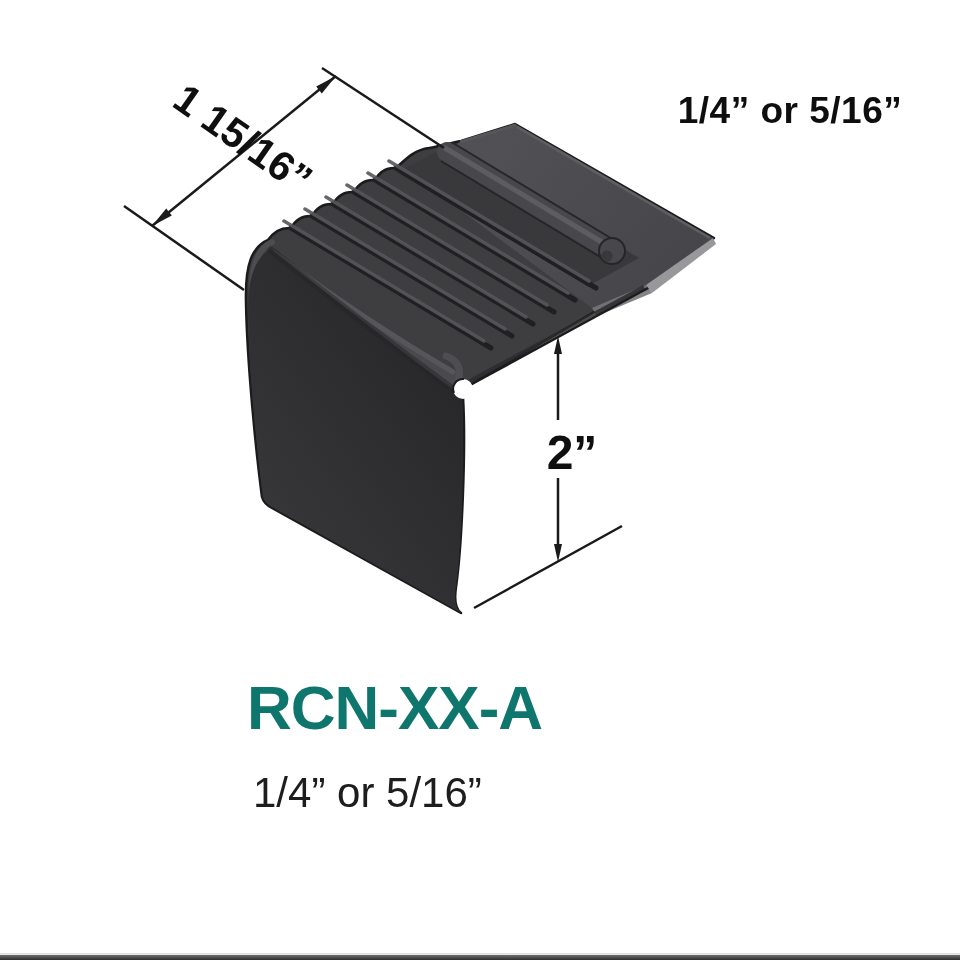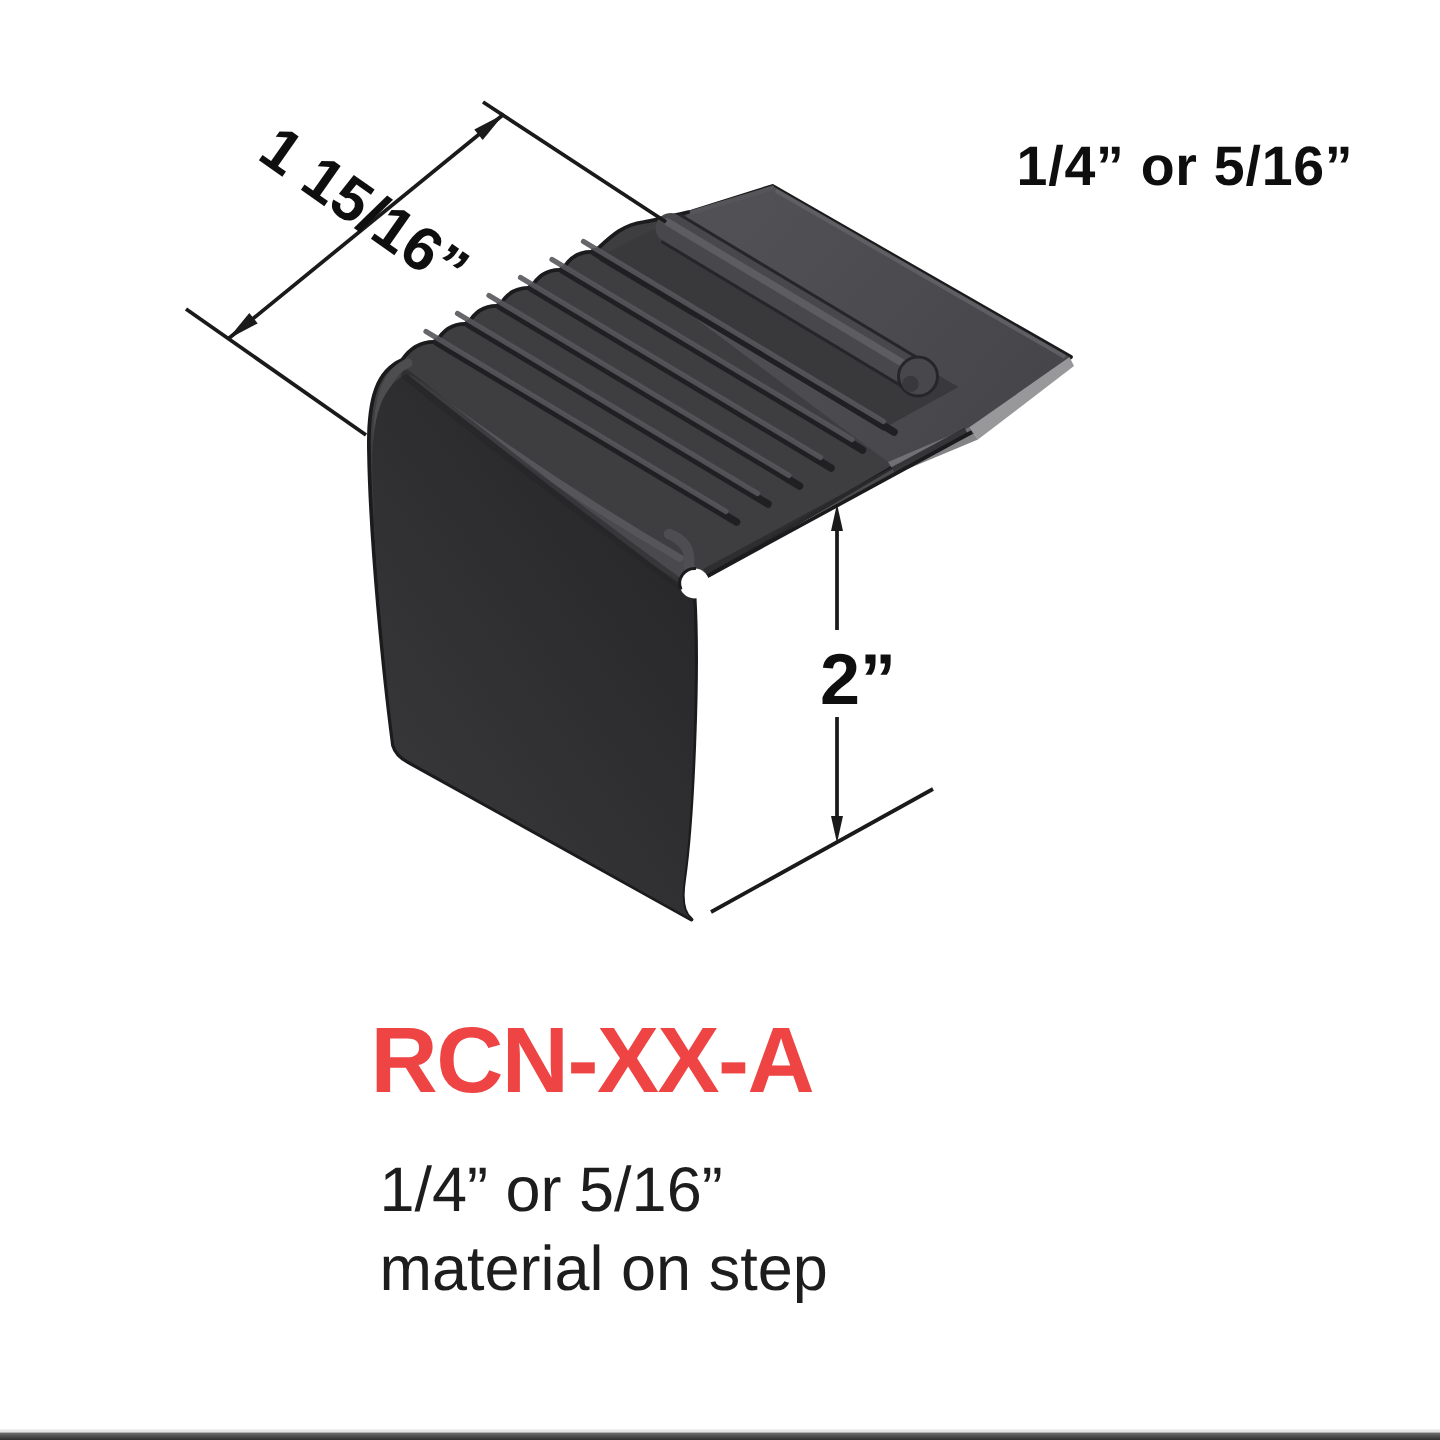--- a/index.html
+++ b/index.html
@@ -3,21 +3,21 @@
 <meta charset="utf-8">
 <style>
   html,body{margin:0;padding:0;background:#ffffff;}
   body{width:960px;height:960px;position:relative;overflow:hidden;
        font-family:"Liberation Sans","DejaVu Sans",sans-serif;}
   .stage{position:absolute;inset:0;width:960px;height:960px;}
   svg{position:absolute;left:0;top:0;}
   .note{position:absolute;left:630px;top:84px;width:320px;text-align:center;
         font-size:37px;line-height:53px;font-weight:bold;color:#0e0e0e;letter-spacing:0.5px;}
   .title{position:absolute;left:247px;top:672px;font-size:62px;font-weight:bold;
-         color:#ef4444;letter-spacing:-1px;}
+         color:#0f766e;letter-spacing:-1px;}
   .subtitle{position:absolute;left:253px;top:766px;font-size:42px;line-height:53px;
             font-weight:400;color:#1d1d1d;}
   .footer-line{position:absolute;left:0;right:0;bottom:5px;height:2px;background:#e4e4e4;}
   .footer-bar{position:absolute;left:0;right:0;bottom:0;height:5px;
               background:linear-gradient(#707070,#2e2e2e);}
   text{font-family:"Liberation Sans","DejaVu Sans",sans-serif;}
 </style>
 </head>
 <body>
 
@@ -126,18 +126,17 @@
     <text x="572" y="469" text-anchor="middle" font-size="48" font-weight="bold" fill="#0f0f0f">2”</text>
   </svg>
 
   <div class="note">
     <div>1/4” or 5/16”</div>
   </div>
 
   <div class="title">RCN-XX-A</div>
   <div class="subtitle">
     <div>1/4” or 5/16”</div>
-    <div>material on step</div>
   </div>
 
   <div class="footer-line"></div>
   <div class="footer-bar"></div>
 </div>
 
 </body></html>

